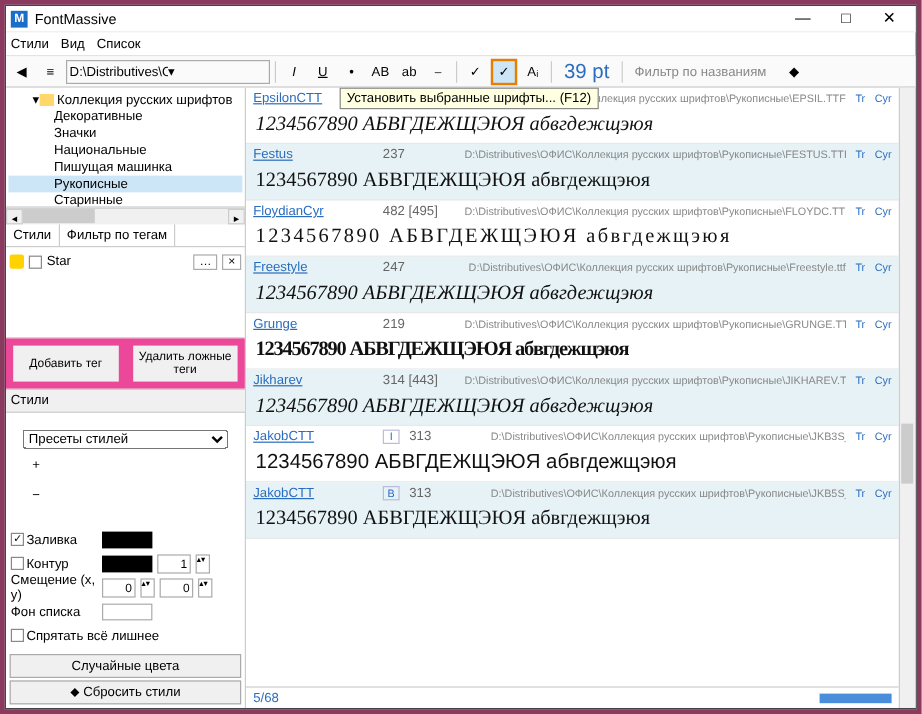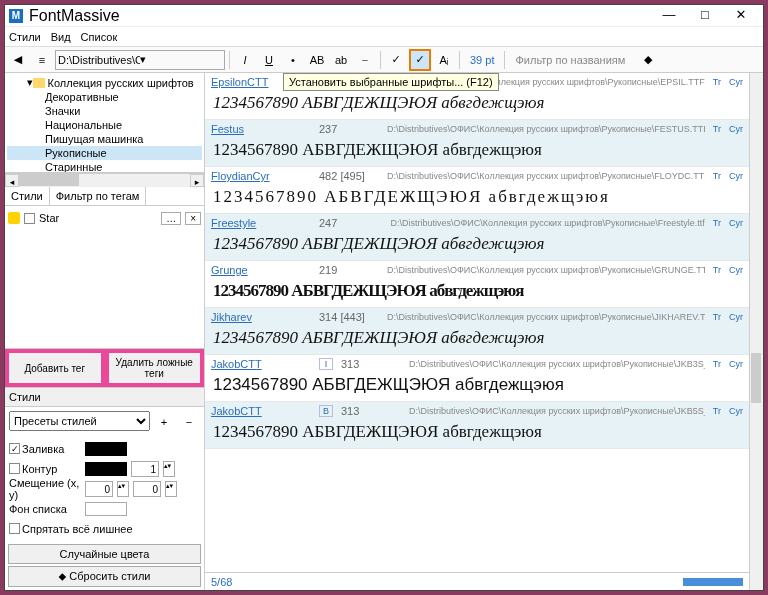--- a/index.html
+++ b/index.html
@@ -1,31 +1,31 @@
 <!DOCTYPE html>
 <html><head>
 <meta charset="utf-8">
 <style>
 * { box-sizing: border-box; margin: 0; padding: 0; font-family: 'Segoe UI', Tahoma, sans-serif; font-size: 11px; }
 body { background: #8a3a5e; width: 768px; height: 595px; padding: 4px; }
 .window { width: 760px; height: 587px; background: #fff; border: 1px solid #444; display: flex; flex-direction: column; position: relative; }
 .titlebar { height: 22px; background: #fff; display: flex; align-items: center; padding: 0 4px; border-bottom: 1px solid #eee; }
 .titlebar .logo { width: 14px; height: 14px; background: #1a6dc9; color: #fff; font-weight: bold; text-align: center; line-height: 14px; font-size: 10px; margin-right: 6px; }
-.titlebar .title { flex: 1; font-size: 16px; }
+.titlebar .title { flex: 1; font-size: 12px; }
 .winbtns { display: flex; }
 .winbtns div { width: 36px; height: 20px; text-align: center; line-height: 18px; font-size: 13px; }
 .menubar { height: 20px; display: flex; align-items: center; padding: 0 4px; gap: 10px; border-bottom: 1px solid #ddd; }
 .menubar span { font-size: 11px; }
 .toolbar { height: 26px; display: flex; align-items: center; padding: 0 2px; gap: 2px; border-bottom: 1px solid #ccc; background: #fafafa; position: relative; }
 .tbtn { width: 22px; height: 22px; display: flex; align-items: center; justify-content: center; font-size: 11px; border: 1px solid transparent; }
 .tbtn.highlight { border: 2px solid #e87e00; background: #cde6f7; }
 .tsep { width: 1px; height: 18px; background: #ccc; margin: 0 2px; }
 .address { flex: 0 0 170px; height: 20px; border: 1px solid #aaa; font-size: 11px; padding: 0 2px; display: flex; align-items: center; }
 .address span { flex: 1; overflow: hidden; white-space: nowrap; }
-.pt { color: #2a6dbf; font-size: 11px; margin: 0 6px; }
+.pt { color: #2a6dbf; font-size: 17px; margin: 0 6px; }
 .filter { color: #888; font-size: 11px; margin-left: 6px; }
 .tooltip { position: absolute; top: 26px; left: 278px; background: #ffffe1; border: 1px solid #888; padding: 2px 5px; font-size: 11px; z-index: 10; }
 .body { flex: 1; display: flex; overflow: hidden; }
 .left { width: 200px; border-right: 1px solid #ccc; display: flex; flex-direction: column; }
 .tree { height: 100px; overflow: auto; border-bottom: 1px solid #ccc; font-size: 11px; padding: 2px; }
 .tree-row { padding: 1px 0 1px 38px; white-space: nowrap; }
 .tree-row.top { padding-left: 20px; display: flex; align-items: center; }
 .tree-row.sel { background: #cde6f7; }
 .folder { width: 12px; height: 10px; background: #ffd76a; display: inline-block; margin-right: 3px; }
 .hscroll { height: 14px; background: #f0f0f0; border-top: 1px solid #ccc; display: flex; }
@@ -34,23 +34,23 @@
 .hscroll .thumb { position: absolute; left: 0; width: 60px; height: 12px; background: #ccc; }
 .tags-hdr { display: flex; border-bottom: 1px solid #ccc; }
 .tags-hdr div { padding: 3px 6px; border-right: 1px solid #ccc; font-size: 11px; }
 .taglist { flex: 0 0 24px; padding: 3px; display: flex; align-items: center; gap: 4px; }
 .taglist .dot { width: 12px; height: 12px; background: #ffd200; border-radius: 2px; }
 .taglist .cb { width: 11px; height: 11px; border: 1px solid #888; }
 .taglist .dots { margin-left: auto; border: 1px solid #aaa; padding: 0 4px; font-size: 10px; }
 .taglist .x { border: 1px solid #aaa; padding: 0 4px; font-size: 10px; }
 .spacer { flex: 1; }
 .tagbtns { display: flex; border-top: 1px solid #ccc; }
-.tagbtns button { flex: 1; padding: 4px 2px; font-size: 10px; background: #f0f0f0; border: 4px solid #ec4899; }
+.tagbtns button { flex: 1; padding: 4px 2px; font-size: 10px; background: #f0f0f0; border: 6px solid #ec4899; }
 .styles-hdr { background: #f0f0f0; padding: 3px 4px; border-top: 1px solid #ccc; border-bottom: 1px solid #ccc; font-size: 11px; }
-.preset-row { display: flex; padding: 4px; gap: 3px; }
+.preset-row { display: flex; padding: 14px; gap: 3px; flex-direction: column; }
 .preset-row select { flex: 1; font-size: 11px; height: 20px; }
 .style-grid { padding: 2px 4px; }
 .srow { display: flex; align-items: center; height: 20px; gap: 4px; }
 .srow .lbl { width: 72px; font-size: 11px; display: flex; align-items: flex-start; gap: 2px; }
 .srow .cb { width: 11px; height: 11px; border: 1px solid #888; }
 .srow .cb.chk::after { content: '✓'; font-size: 9px; position: relative; top: -2px; left: 1px; }
 .swatch { width: 42px; height: 14px; background: #000; }
 .numin { width: 28px; height: 16px; border: 1px solid #aaa; font-size: 10px; text-align: right; padding-right: 2px; }
 .spin { width: 12px; height: 16px; border: 1px solid #aaa; font-size: 7px; line-height: 7px; }
 .stylebtns { display: flex; flex-direction: column; gap: 2px; padding: 3px; }

